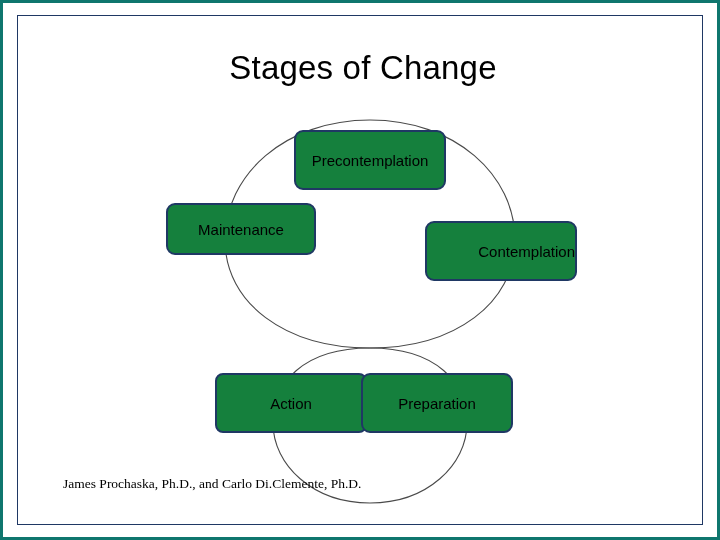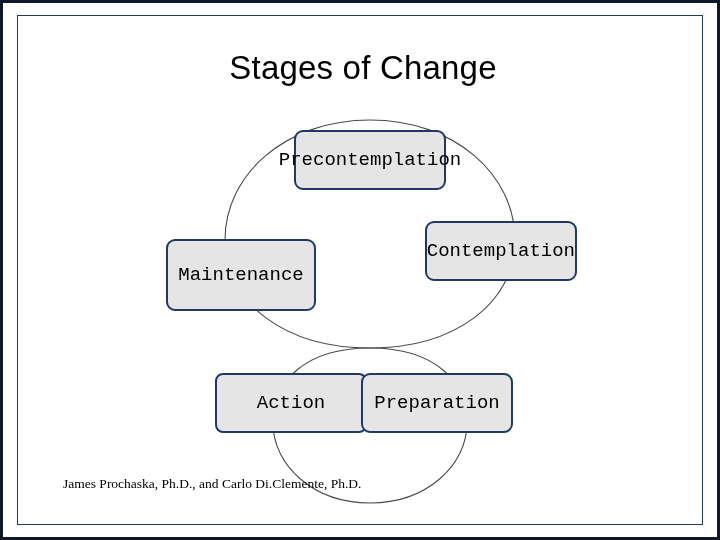--- a/index.html
+++ b/index.html
@@ -5,21 +5,21 @@
   html, body {
     margin: 0;
     padding: 0;
     background: #ffffff;
   }
   #slide {
     position: relative;
     width: 720px;
     height: 540px;
     background: #ffffff;
-    border: 3px solid #0f172a;
+    border: 3px solid #0f766e;
     box-sizing: border-box;
     overflow: hidden;
     font-family: "Liberation Sans", sans-serif;
   }
   #inner-frame {
     position: absolute;
     left: 14px;
     top: 12px;
     width: 686px;
     height: 510px;
@@ -42,40 +42,40 @@
     left: 0;
     top: 0;
     width: 720px;
     height: 540px;
   }
   .node {
     position: absolute;
     box-sizing: border-box;
     border: 2px solid #1F3864;
     border-radius: 9px;
-    background: #e5e5e5;
+    background: #15803d;
     color: #000000;
-    font-size: 19px;
-    font-family: Liberation Mono, monospace;
+    font-size: 15px;
+    font-family: Liberation Sans, sans-serif;
     display: flex;
     align-items: center;
     justify-content: center;
     text-align: center;
   }
   #node-precontemplation {
     left: 291px;
     top: 127px;
     width: 152px;
     height: 60px;
   }
   #node-maintenance {
     left: 163px;
-    top: 236px;
+    top: 200px;
     width: 150px;
-    height: 72px;
+    height: 52px;
   }
   #node-contemplation {
     left: 422px;
     top: 218px;
     width: 152px;
     height: 60px;
     justify-content: flex-end;
   }
   #node-action {
     left: 212px;

